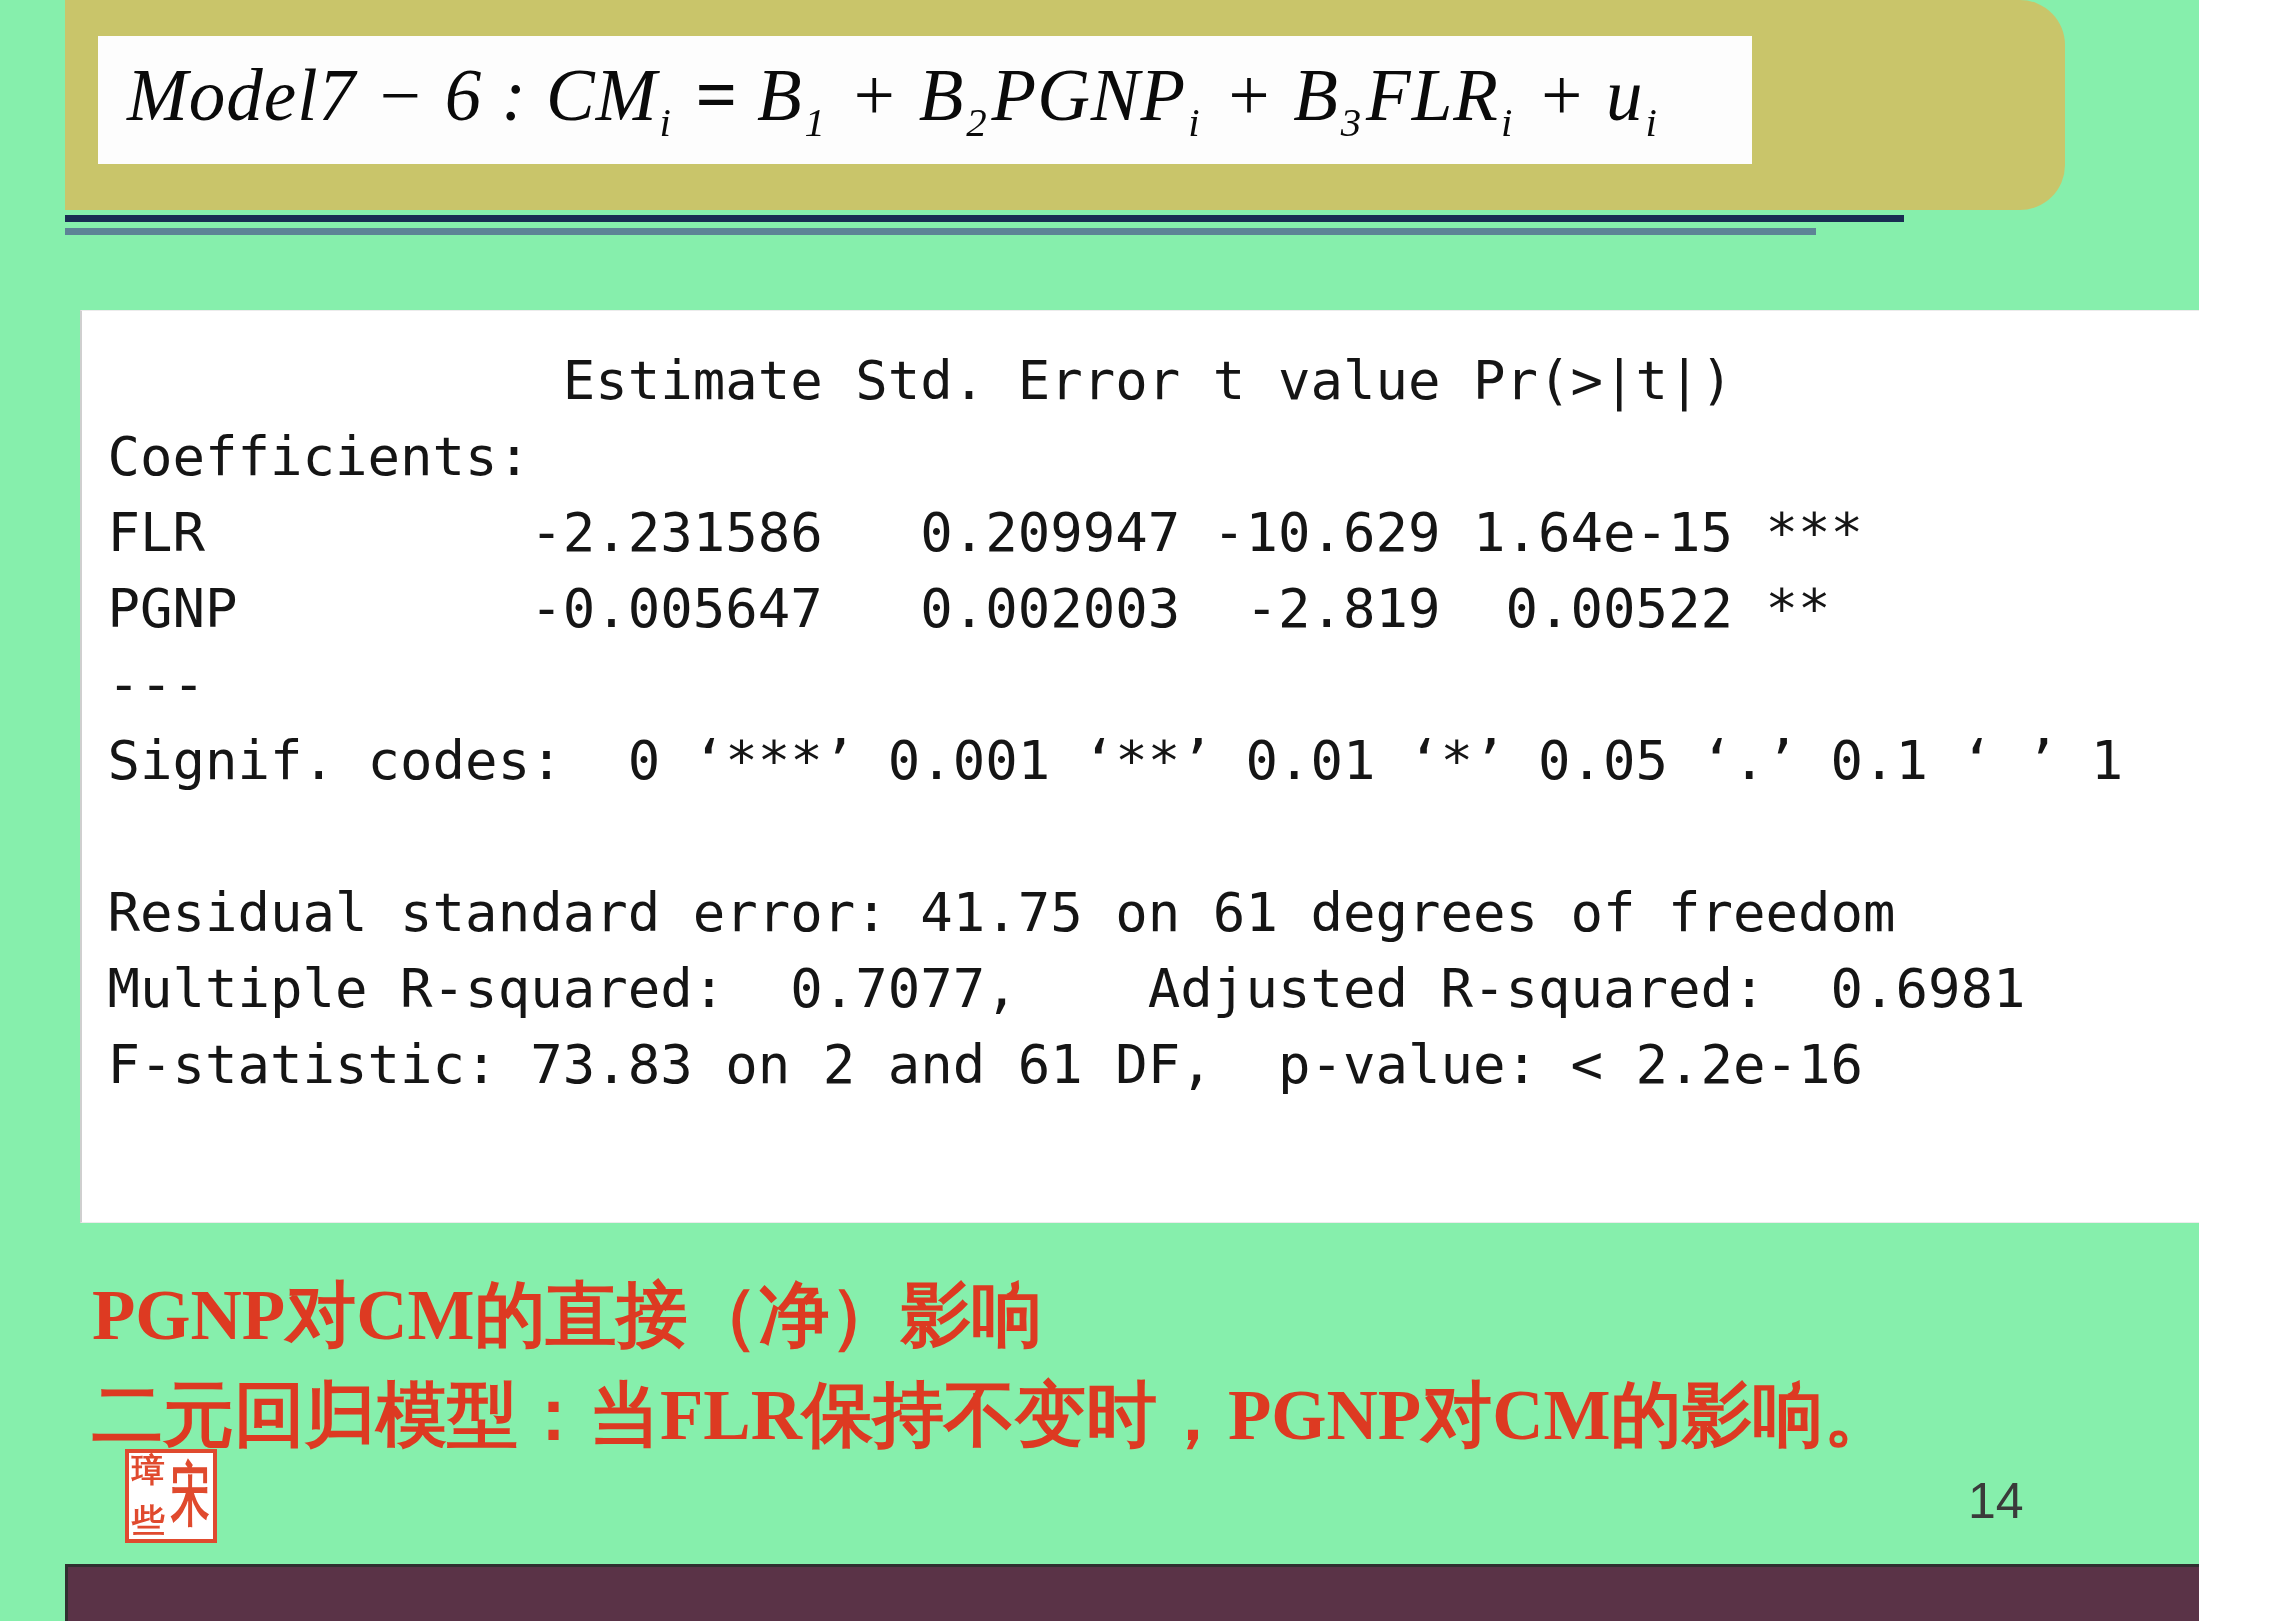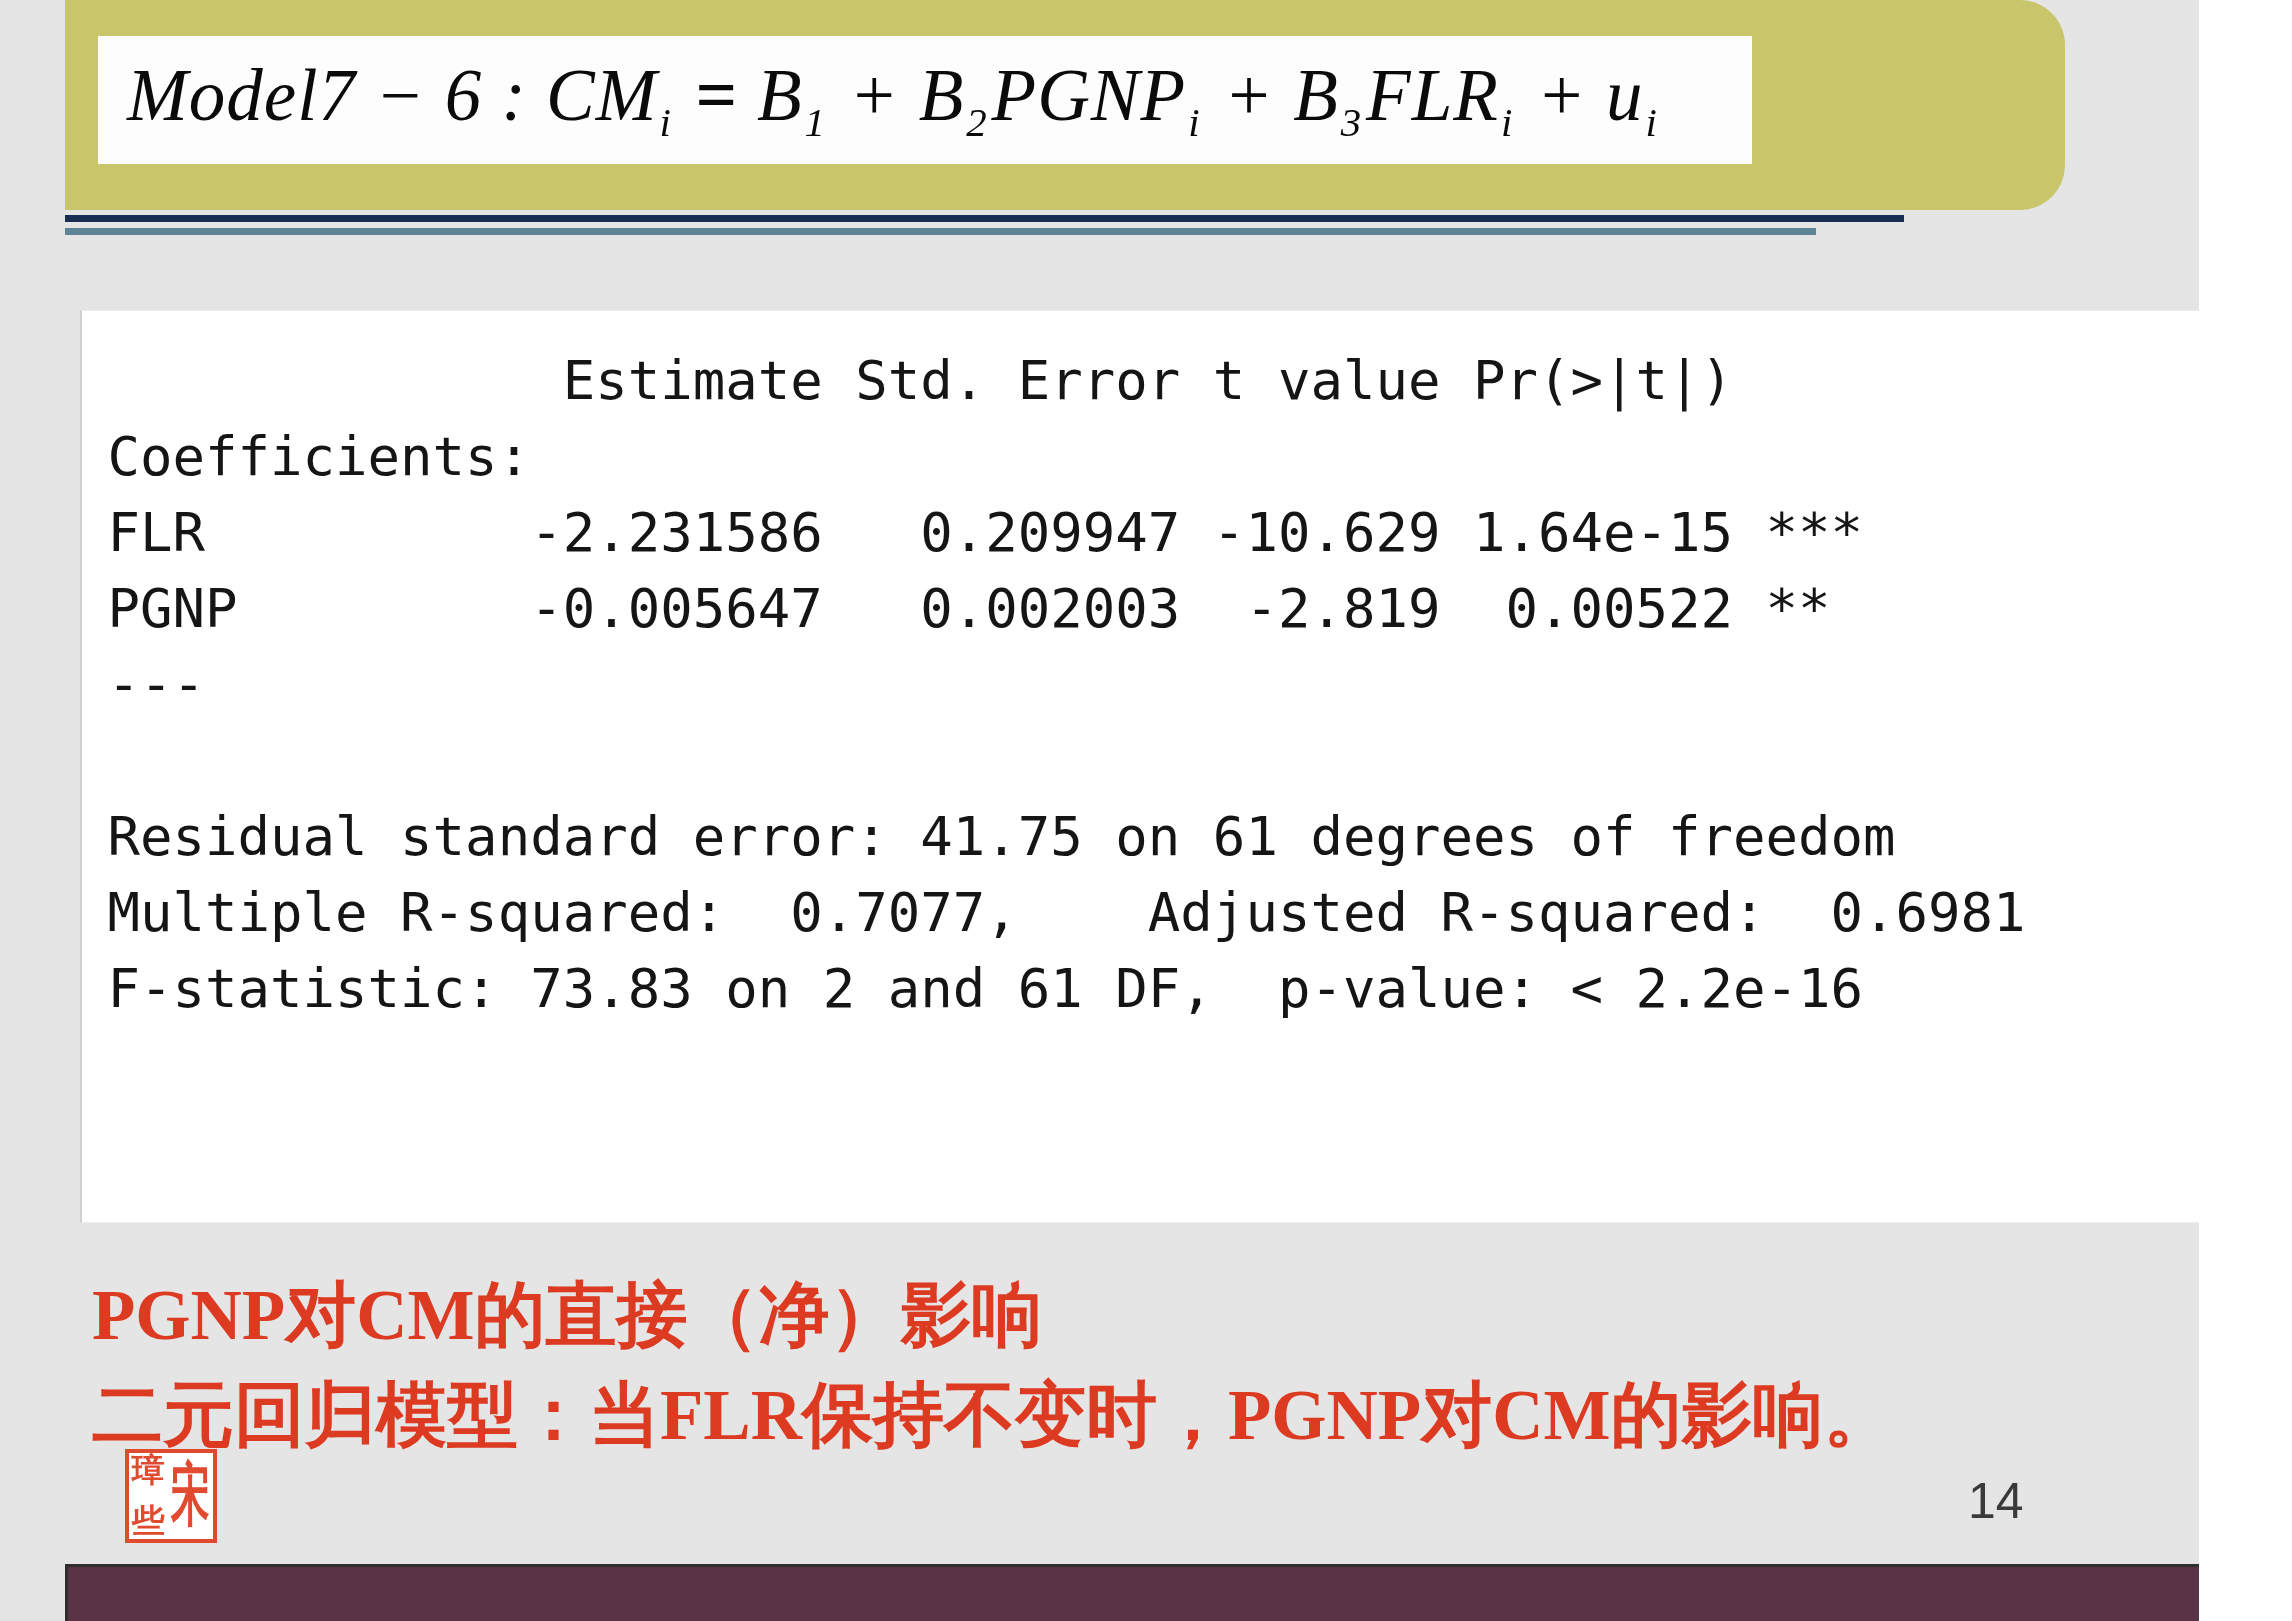--- a/index.html
+++ b/index.html
@@ -1,20 +1,20 @@
 <!DOCTYPE html>
 <html><head>
 <meta charset="utf-8">
 <style>
   html, body { margin: 0; padding: 0; background: #ffffff; }
   .slide {
     position: relative;
     width: 2199px;
     height: 1621px;
-    background: #e5e5e5;
+    background: #86efac;
     overflow: hidden;
     font-family: "Liberation Sans", sans-serif;
   }
 
   
   .banner {
     position: absolute;
     left: 65px; top: 0;
     width: 2000px; height: 210px;
     background: #c9c56a;
@@ -155,20 +155,21 @@
   <div class="rule-navy"></div>
   <div class="rule-steel"></div>
 
   <div class="r-box">
     <div>
         <div class="rline">              Estimate Std. Error t value Pr(&gt;|t|)</div>
         <div class="rline">Coefficients:</div>
         <div class="rline">FLR          -2.231586   0.209947 -10.629 1.64e-15 ***</div>
         <div class="rline">PGNP         -0.005647   0.002003  -2.819  0.00522 **</div>
         <div class="rline">---</div>
+        <div class="rline">Signif. codes:  0 ‘***’ 0.001 ‘**’ 0.01 ‘*’ 0.05 ‘.’ 0.1 ‘ ’ 1</div>
         <div class="rline">&nbsp;</div>
         <div class="rline">Residual standard error: 41.75 on 61 degrees of freedom</div>
         <div class="rline">Multiple R-squared:  0.7077,    Adjusted R-squared:  0.6981</div>
         <div class="rline">F-statistic: 73.83 on 2 and 61 DF,  p-value: &lt; 2.2e-16</div>
       </div>
   </div>
 
   <div class="caption-1">PGNP对CM的直接（净）影响</div>
   <div class="caption-2">二元回归模型：当FLR保持不变时，PGNP对CM的影响。</div>
 

